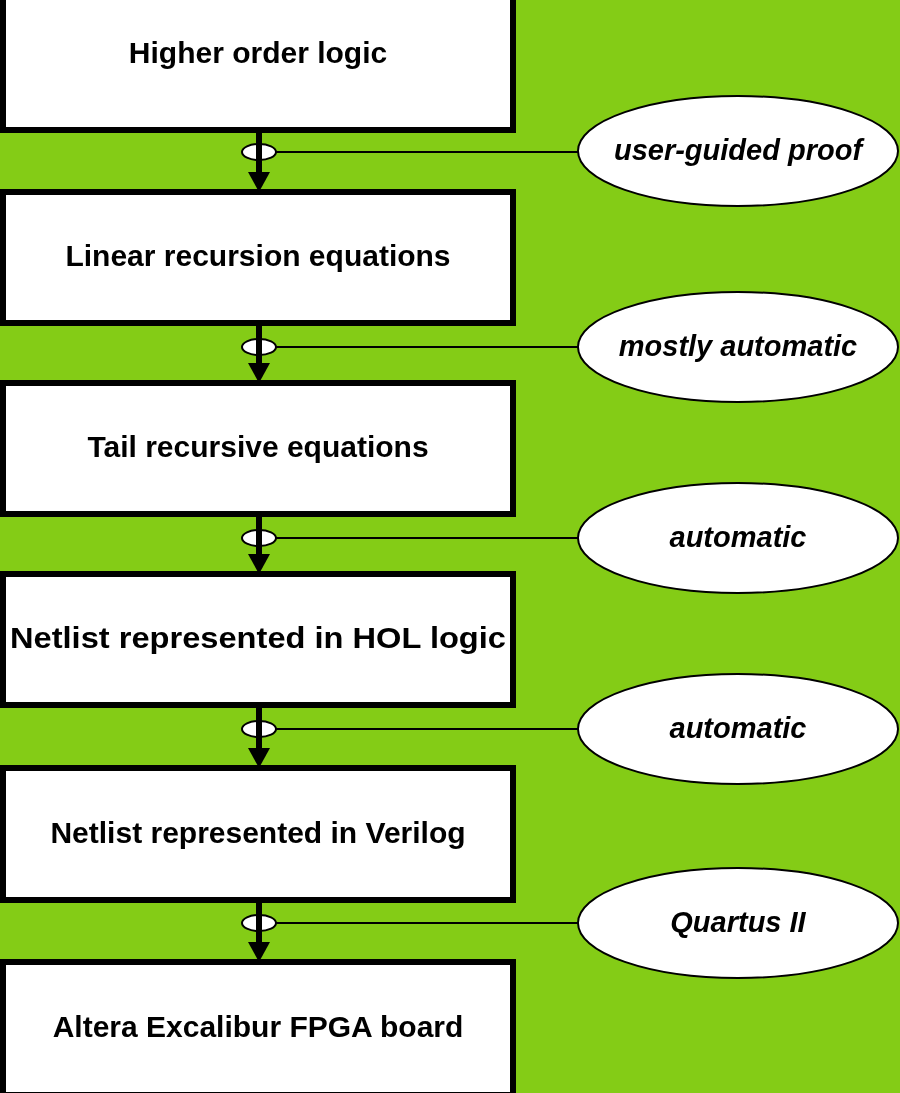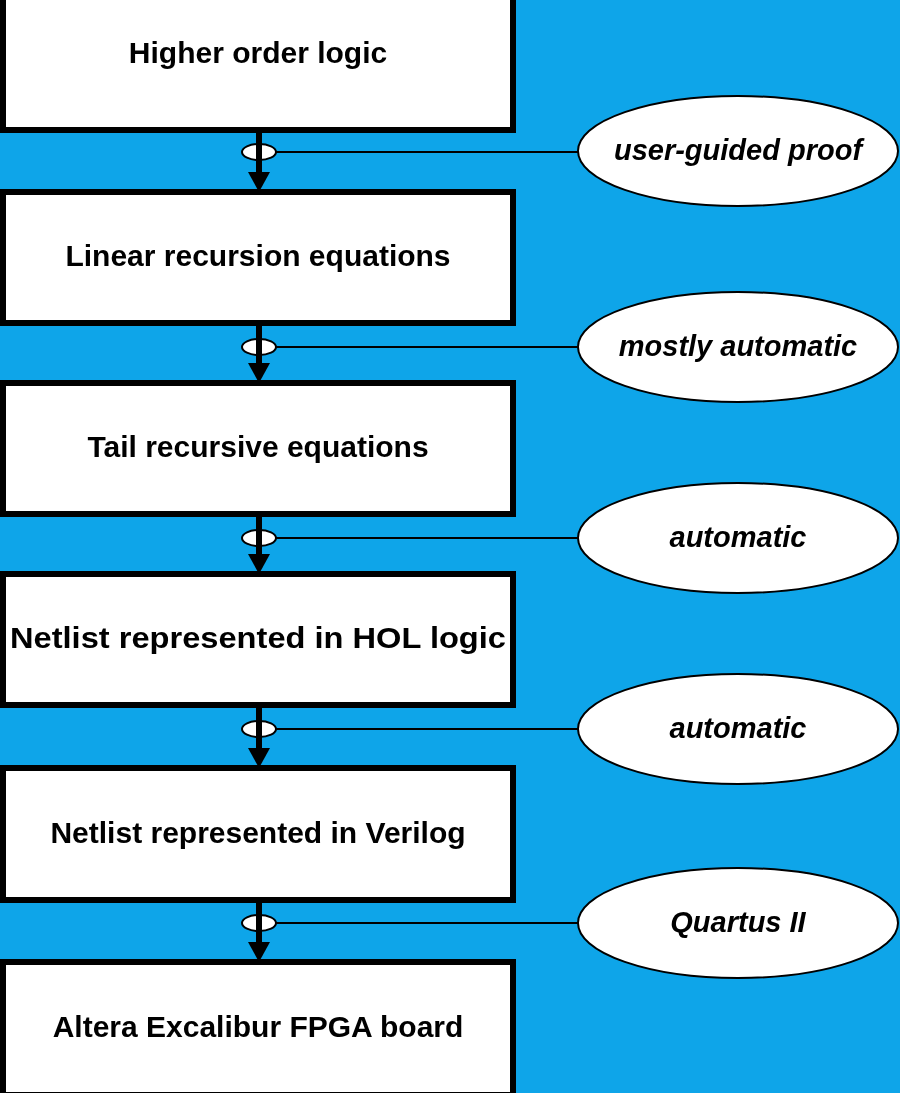--- a/index.html
+++ b/index.html
@@ -4,21 +4,21 @@
 <style>
   html, body {
     margin: 0;
     padding: 0;
     background: #ffffff;
   }
   #canvas {
     position: relative;
     width: 900px;
     height: 1093px;
-    background: #0ea5e9;
+    background: #84cc16;
     overflow: hidden;
     font-family: "Liberation Sans", sans-serif;
   }
   #diagram-svg {
     position: absolute;
     left: 0;
     top: 0;
     width: 900px;
     height: 1093px;
     display: block;

